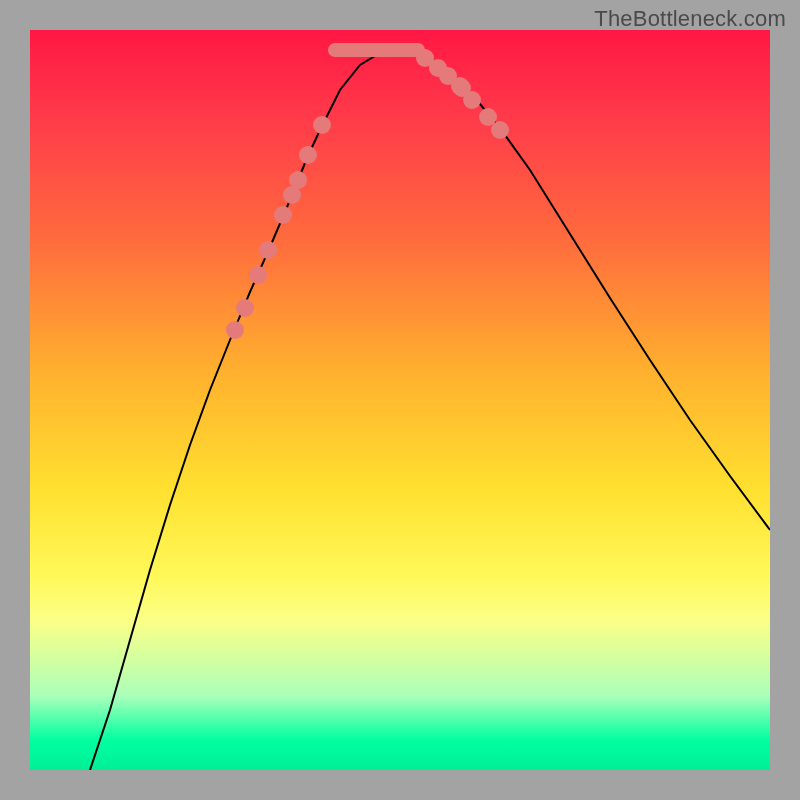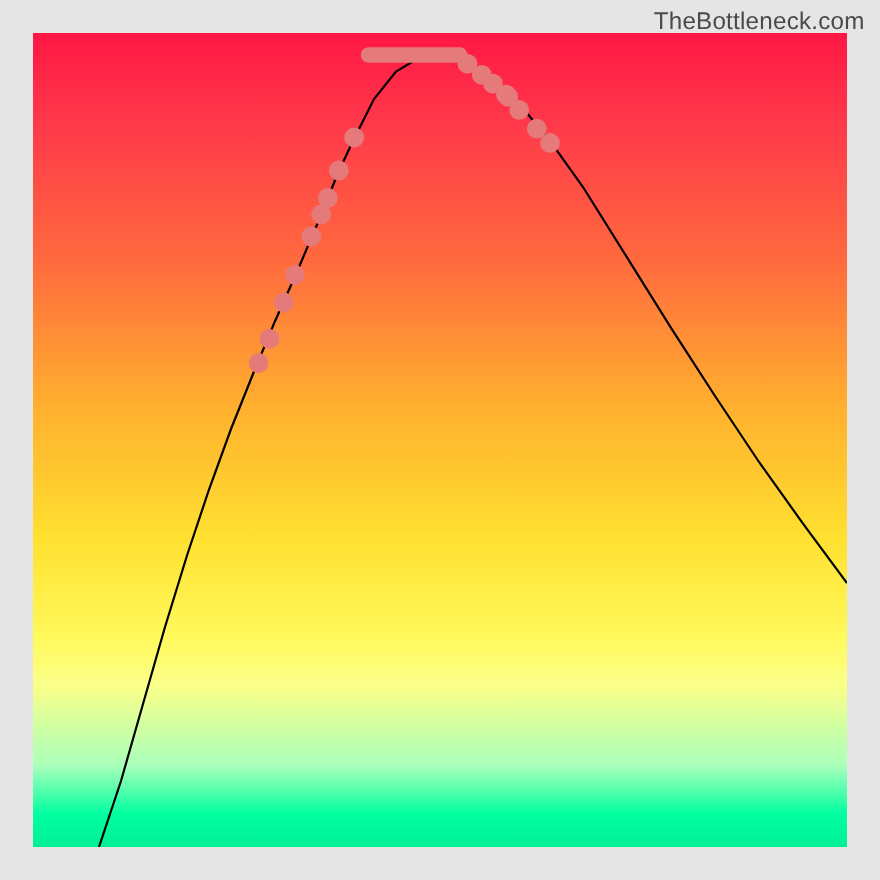--- a/index.html
+++ b/index.html
@@ -10,21 +10,21 @@
     overflow: hidden;
     background: #000;
     font-family: Arial, Helvetica, sans-serif;
   }
   .frame {
     position: absolute;
     left: 0;
     top: 0;
     width: 800px;
     height: 800px;
-    background: #e5e5e5;
+    background: #a3a3a3;
   }
   .plot {
     position: absolute;
     left: 30px;
     top: 30px;
     width: 740px;
     height: 740px;
     
     background: linear-gradient(
       to bottom,

